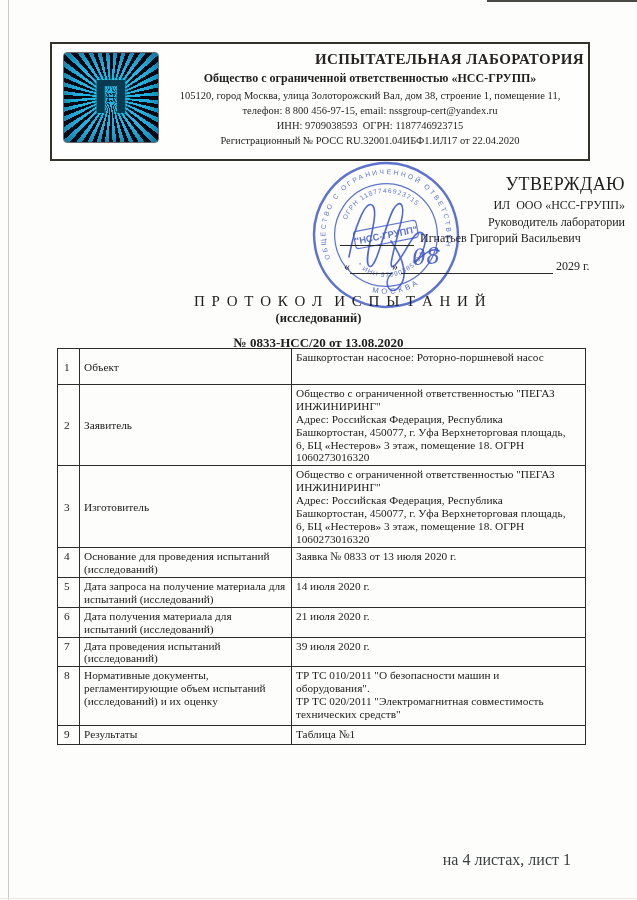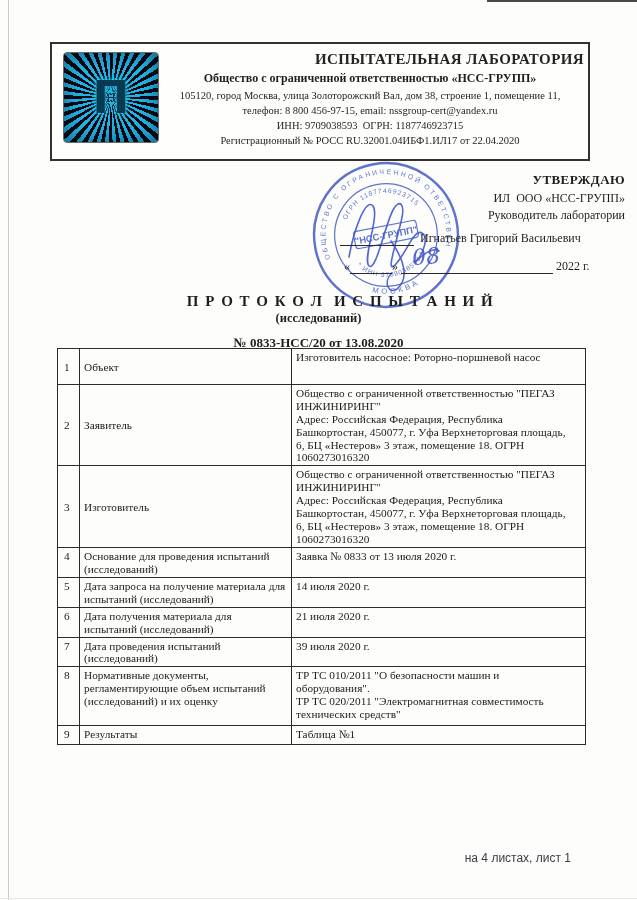--- a/index.html
+++ b/index.html
@@ -20,44 +20,44 @@
   .logo-letter{position:absolute;left:0;top:0;width:100%;height:100%;display:flex;align-items:center;justify-content:center;
     font-weight:bold;font-size:44px;color:#0a3a52;text-shadow:0 0 3px #35e0ff,0 0 8px #19b8e4;font-family:"DejaVu Sans",sans-serif;}
   .header-text{position:absolute;left:104px;right:4px;top:7px;text-align:center;}
   .h-title{font-weight:bold;font-size:15px;letter-spacing:.4px;color:#262320;text-align:right;}
   .h-company{font-weight:bold;font-size:12px;margin-top:3px;}
   .h-line{font-size:10.5px;margin-top:4px;}
   .pre{white-space:pre-wrap;}
 
   
   .approve-block{position:absolute;left:425px;top:171px;width:200px;text-align:right;line-height:1.45;}
-  .a-heading{font-weight:bold;font-size:13px;letter-spacing:.4px;}
+  .a-heading{font-weight:normal;font-size:18px;letter-spacing:.4px;}
   .a-role{font-size:12px;}
   .sig-name-line{position:absolute;left:340px;top:231px;font-size:12px;white-space:nowrap;text-align:right;}
   .uline{display:inline-block;border-bottom:1px solid #2a2a2a;height:13px;vertical-align:bottom;}
   .date-line{position:absolute;left:344px;top:259px;font-size:12px;white-space:nowrap;}
   .handwritten-day{position:absolute;left:412px;top:244px;font-family:"DejaVu Serif",serif;font-style:italic;
     font-size:22px;color:#4157c8;transform:rotate(-5deg);opacity:.9;}
   .stamp{position:absolute;left:309px;top:158px;width:154px;height:154px;transform:rotate(-11deg);opacity:.82;}
   .signature{position:absolute;left:333px;top:181px;width:132px;height:118px;opacity:.9;}
 
   
   .title-block{position:absolute;left:0;top:293px;width:637px;text-align:center;}
-  .t1{font-weight:bold;font-size:15px;letter-spacing:1.5px;white-space:pre-wrap;padding-left:44px;}
+  .t1{font-weight:normal;font-size:15px;letter-spacing:1.5px;white-space:pre-wrap;padding-left:44px;}
   .t2{font-weight:bold;font-size:12.5px;margin-top:1px;}
   .t3{font-weight:bold;font-size:13px;margin-top:9px;}
 
   
   .main-table{position:absolute;left:57px;top:348px;border-collapse:collapse;table-layout:fixed;width:528px;
     font-size:11.3px;line-height:1.14;color:#1c1c1c;}
   .main-table td{border:1px solid #2e2c28;padding:2px 4px 1px 4px;vertical-align:top;white-space:pre-line;overflow:hidden;}
   .main-table td.num{text-align:left;padding-left:6px;}
   .main-table tr.vm td.num,.main-table tr.vm td.lbl{vertical-align:middle;}
 
-  .page-footer{position:absolute;top:851px;right:66px;font-family:Liberation Sans, sans-serif;font-size:12px;color:#3c4043;}
+  .page-footer{position:absolute;top:851px;right:66px;font-family:Liberation Serif, serif;font-size:16px;color:#3c4043;}
 
   .stamp text{font-family:"Liberation Sans",sans-serif;fill:#3c55c4;}
 </style>
 </head>
 <body>
 
 <div id="page">
 
   <div class="edge-left"></div>
   <div class="edge-topright"></div>
@@ -111,40 +111,40 @@
   <svg class="signature" viewBox="0 0 132 118">
     <g fill="none" stroke="#3f57d0" stroke-width="1.6" stroke-linecap="round">
       <path d="M 16,76 C 21,48 33,16 40,25 C 47,34 29,79 36,85 C 43,91 52,44 60,29 C 66,18 73,21 68,41 C 62,66 53,93 62,84 C 73,73 81,47 89,52 C 97,57 88,77 82,81"></path>
       <path d="M 58,60 C 72,80 76,98 64,108 C 55,114 50,100 59,92"></path>
       <path d="M 82,81 C 92,72 100,66 106,70"></path>
     </g>
   </svg>
 
   <div class="sig-name-line"><span class="uline" style="width:74px"></span>&nbsp;&nbsp;<span>Игнатьев Григорий Васильевич</span></div>
 
-  <div class="date-line"><span>«</span><span class="uline" style="width:42px"></span><span>»</span>&nbsp;<span class="uline" style="width:152px"></span>&nbsp;<span>2022 г.</span></div>
+  <div class="date-line"><span>«</span><span class="uline" style="width:42px"></span><span>»</span>&nbsp;<span class="uline" style="width:152px"></span>&nbsp;<span>2029 г.</span></div>
   <div class="handwritten-day">08</div>
 
   <div class="title-block">
     <div class="t1">П Р О Т О К О Л  И С П Ы Т А Н И Й</div>
     <div class="t2">(исследований)</div>
     <div class="t3">№ 0833-НСС/20 от 13.08.2020</div>
   </div>
 
   <table class="main-table">
     <colgroup>
         <col style="width:22px">
         <col style="width:212px">
         <col style="width:294px">
       </colgroup>
     <tbody>
       <tr class="vm" style="height:36px">
         <td class="num">1</td>
         <td class="lbl">Объект</td>
-        <td>Изготовитель насосное: Роторно-поршневой насос</td>
+        <td>Башкортостан насосное: Роторно-поршневой насос</td>
       </tr>
       <tr class="vm" style="height:80px">
         <td class="num">2</td>
         <td class="lbl">Заявитель</td>
         <td>Общество с ограниченной ответственностью "ПЕГАЗ
 ИНЖИНИРИНГ"
 Адрес: Российская Федерация, Республика
 Башкортостан, 450077, г. Уфа Верхнеторговая площадь,
 6, БЦ «Нестеров» 3 этаж, помещение 18. ОГРН
 1060273016320</td>

